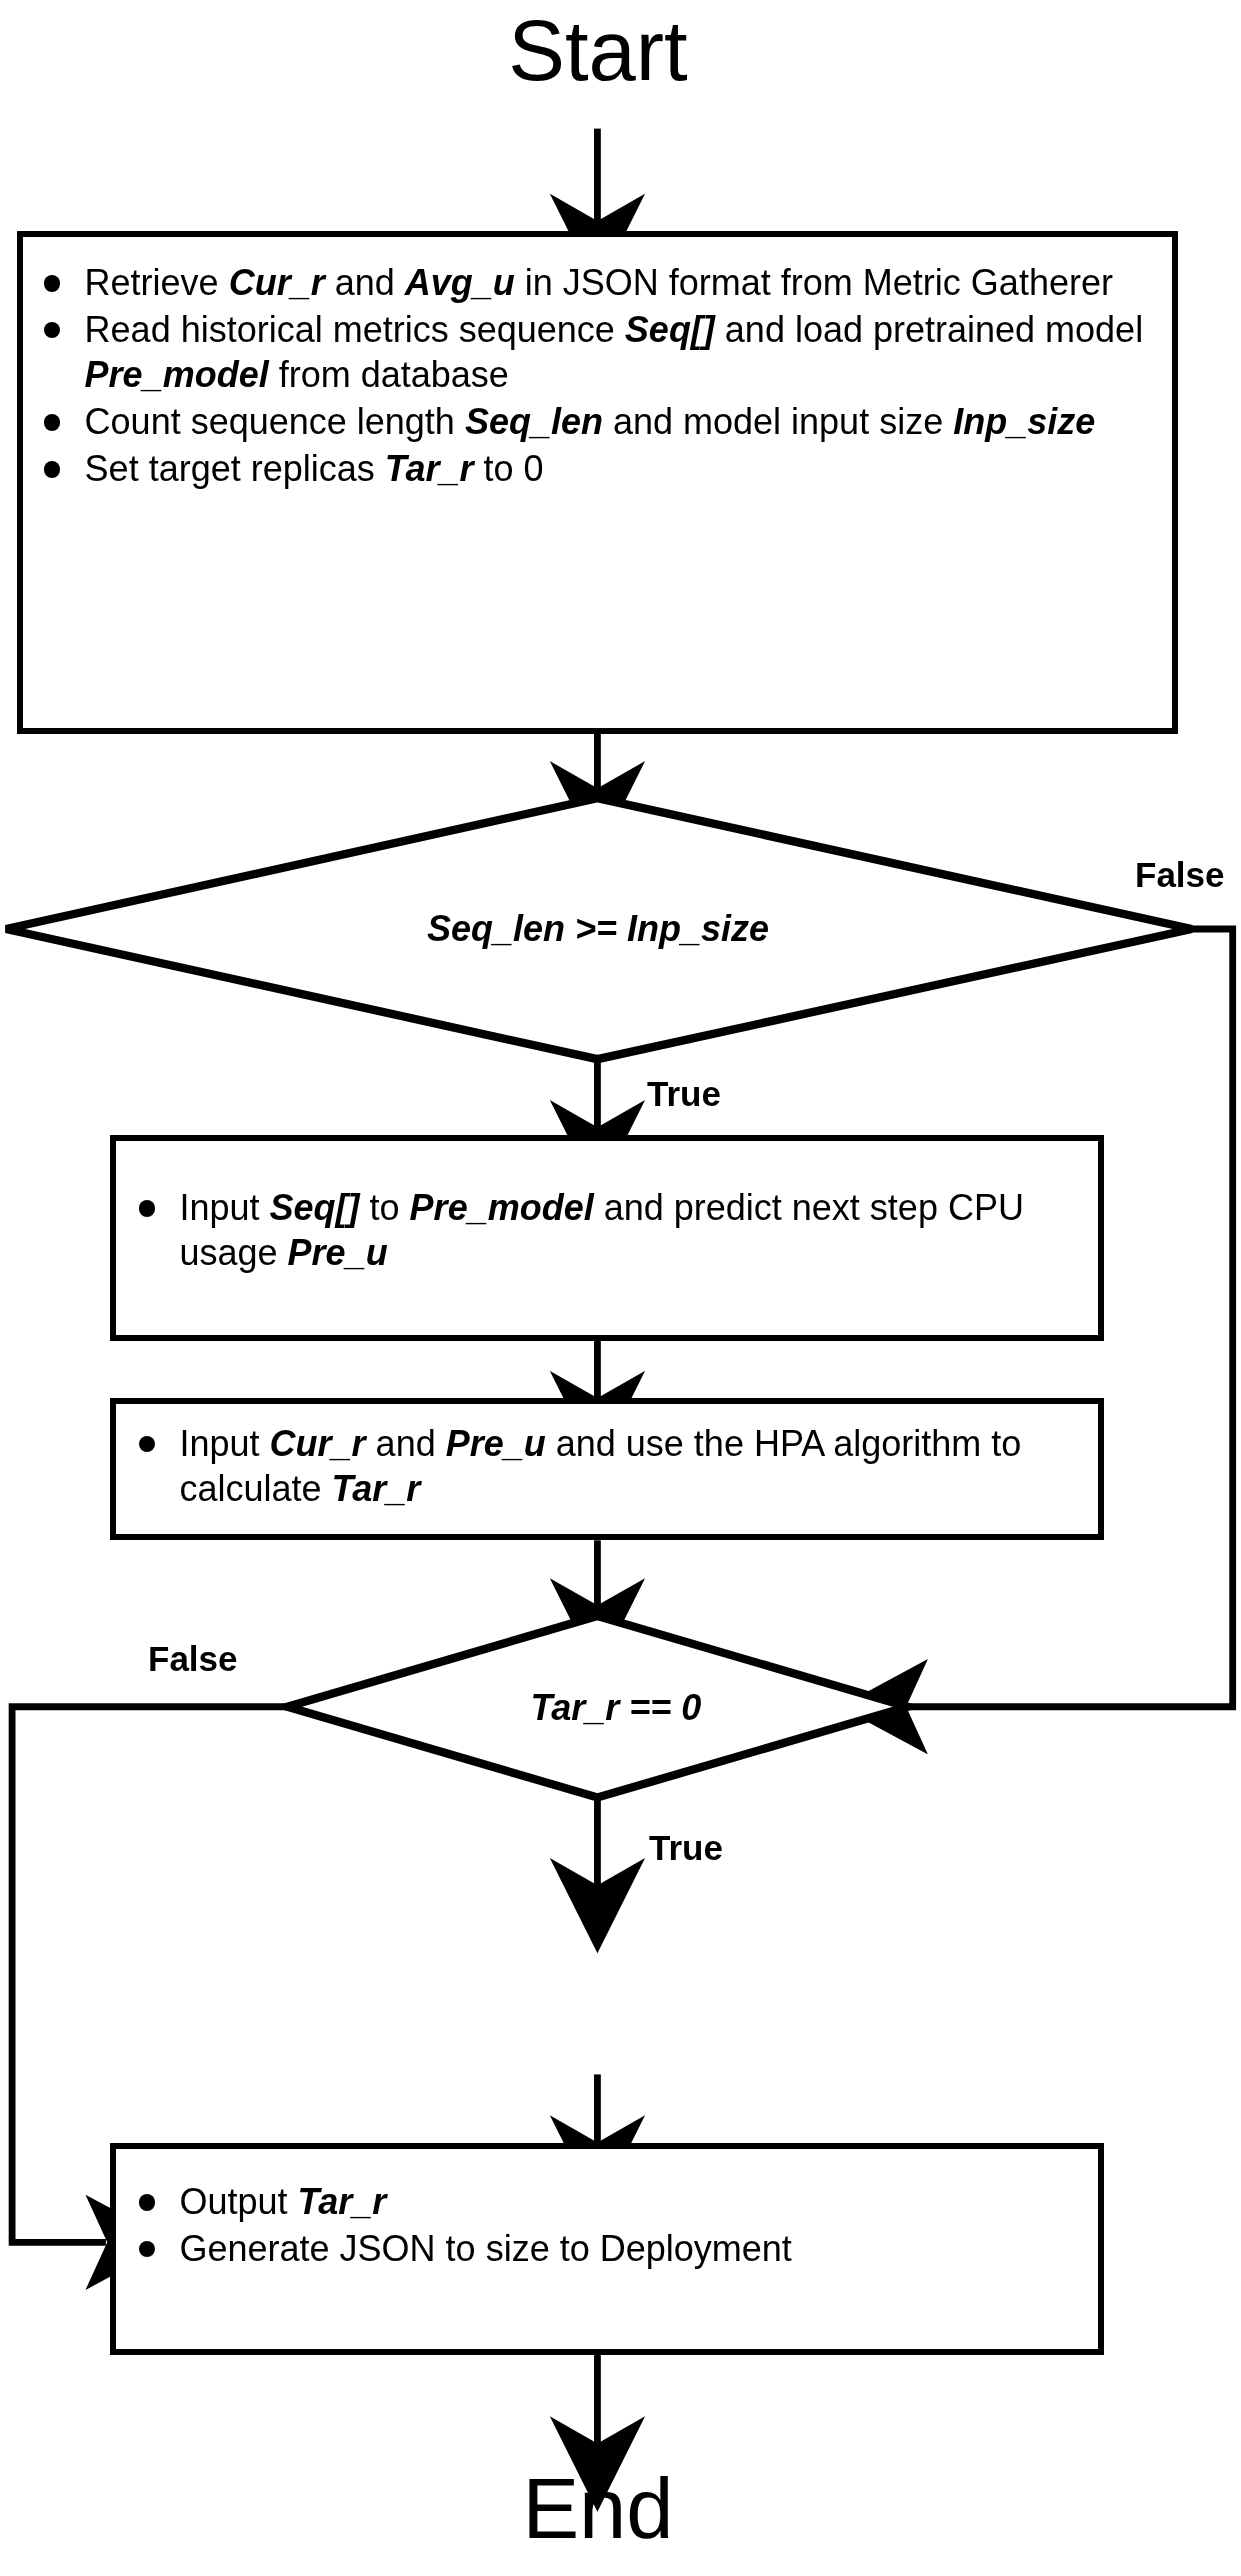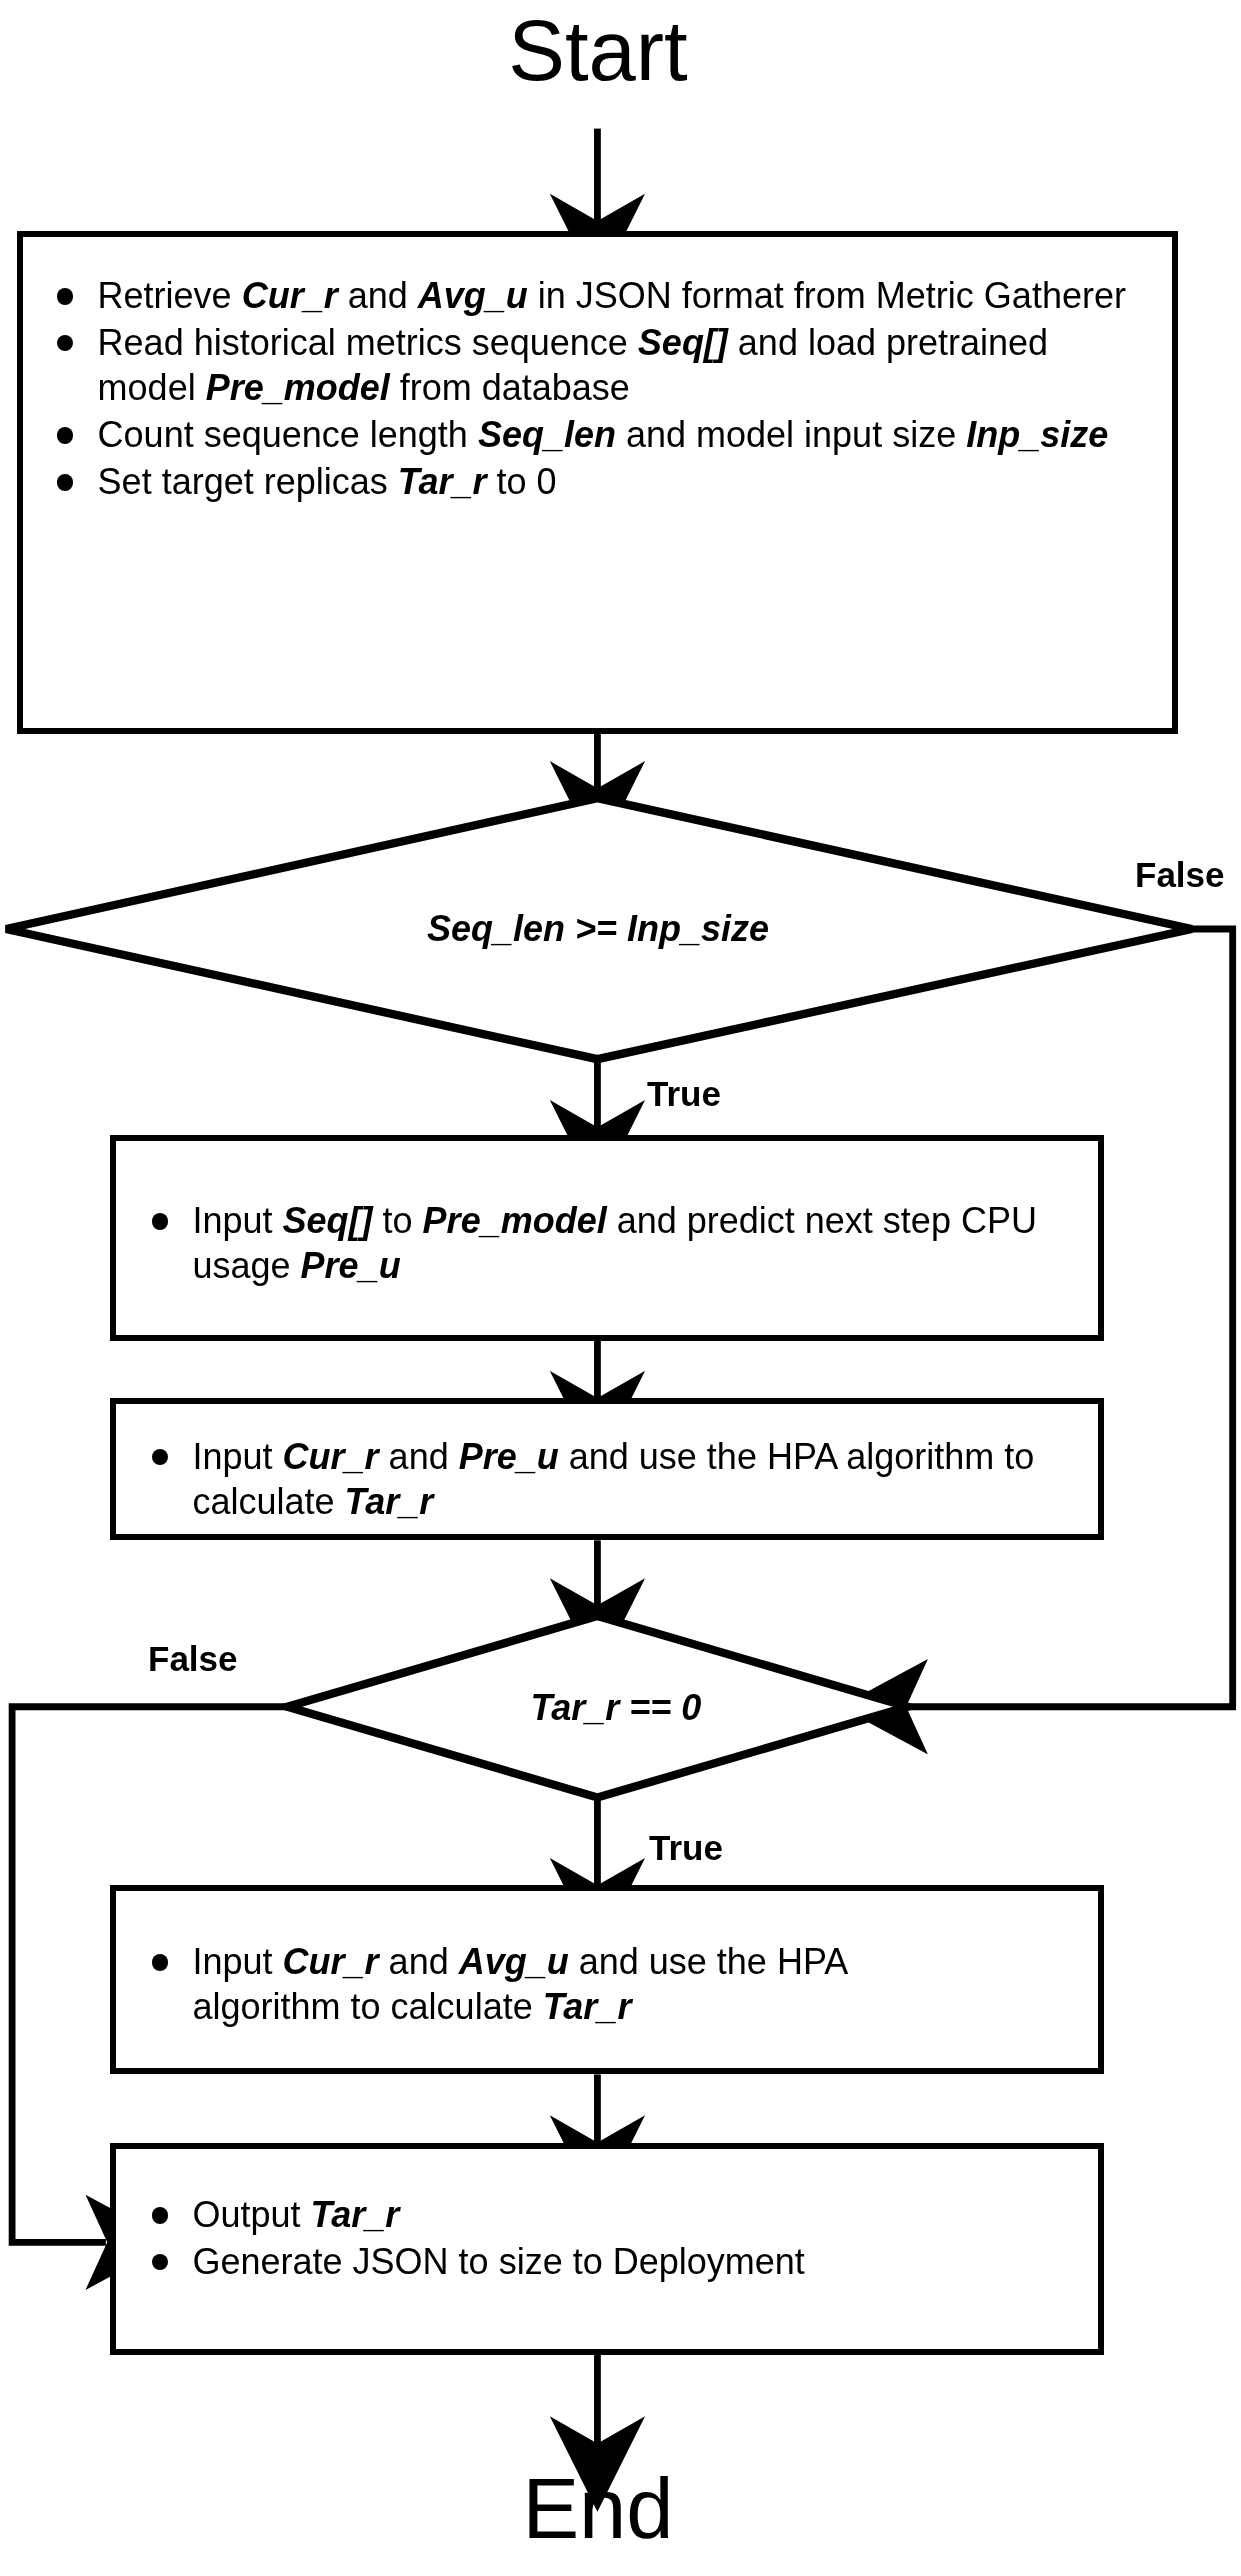--- a/index.html
+++ b/index.html
@@ -4,21 +4,21 @@
 <style>
   html,body{margin:0;padding:0;background:#ffffff;}
   body{width:1241px;height:2576px;position:relative;overflow:hidden;
        font-family:"Liberation Sans","DejaVu Sans",sans-serif;color:#000;}
   #canvas{position:absolute;left:0;top:0;width:1241px;height:2576px;}
   svg.edges{position:absolute;left:0;top:0;width:1241px;height:2576px;pointer-events:none;}
 
   .terminal{position:absolute;text-align:center;font-size:85px;line-height:1;
             font-weight:400;letter-spacing:0px;}
   .nodebox{position:absolute;border:6.8px solid #000;background:#fff;box-sizing:border-box;}
-  .blist{list-style:none;margin:13px;padding:0;}
+  .blist{list-style:none;margin:0;padding:0;}
   .blist li{position:relative;padding-left:59px;font-size:36px;line-height:1.26;
             margin:0 0 1.5px 0;font-weight:400;}
   .blist li::before{content:"";position:absolute;left:18px;top:15px;
             width:16.6px;height:16.6px;border-radius:50%;background:#000;}
   .blist li b{font-weight:700;font-style:italic;}
   .diamond-label{position:absolute;font-size:36px;font-weight:700;font-style:italic;
             white-space:nowrap;}
   .edge-label{position:absolute;font-size:35px;font-weight:700;white-space:nowrap;}
 </style>
 </head>
@@ -87,25 +87,20 @@
   <div class="nodebox" style="left:110px;top:1135px;width:994px;height:206px;">
     <ul class="blist" style="padding:44px 30px 0 4.5px;">
         <li><span>Input </span><b>Seq[]</b><span> to </span><b>Pre_model</b><span> and predict next step CPU usage </span><b>Pre_u</b></li>
       </ul>
   </div>
 
   <div class="diamond-label" style="left:616px;top:1687px;transform:translateX(-50%);">Tar_r == 0</div>
   <div class="edge-label" style="left:148px;top:1639px;">False</div>
   <div class="edge-label" style="left:649px;top:1828px;">True</div>
 
-  <div class="nodebox" style="left:110px;top:1885px;width:994px;height:189px;">
-    <ul class="blist" style="padding:35px 113px 0 4.5px;">
-        <li><span>Input </span><b>Cur_r</b><span> and </span><b>Avg_u</b><span> and use the HPA algorithm to calculate </span><b>Tar_r</b></li>
-      </ul>
-  </div>
 
   <div class="nodebox" style="left:110px;top:2143px;width:994px;height:212px;">
     <ul class="blist" style="padding:30px 19.7px 0 4.5px;">
         <li><span>Output </span><b>Tar_r</b></li>
         <li><span>Generate JSON to size to Deployment</span></li>
       </ul>
   </div>
 
   <div class="terminal" style="left:371px;top:2466px;width:454px;">
     <span>End</span>

